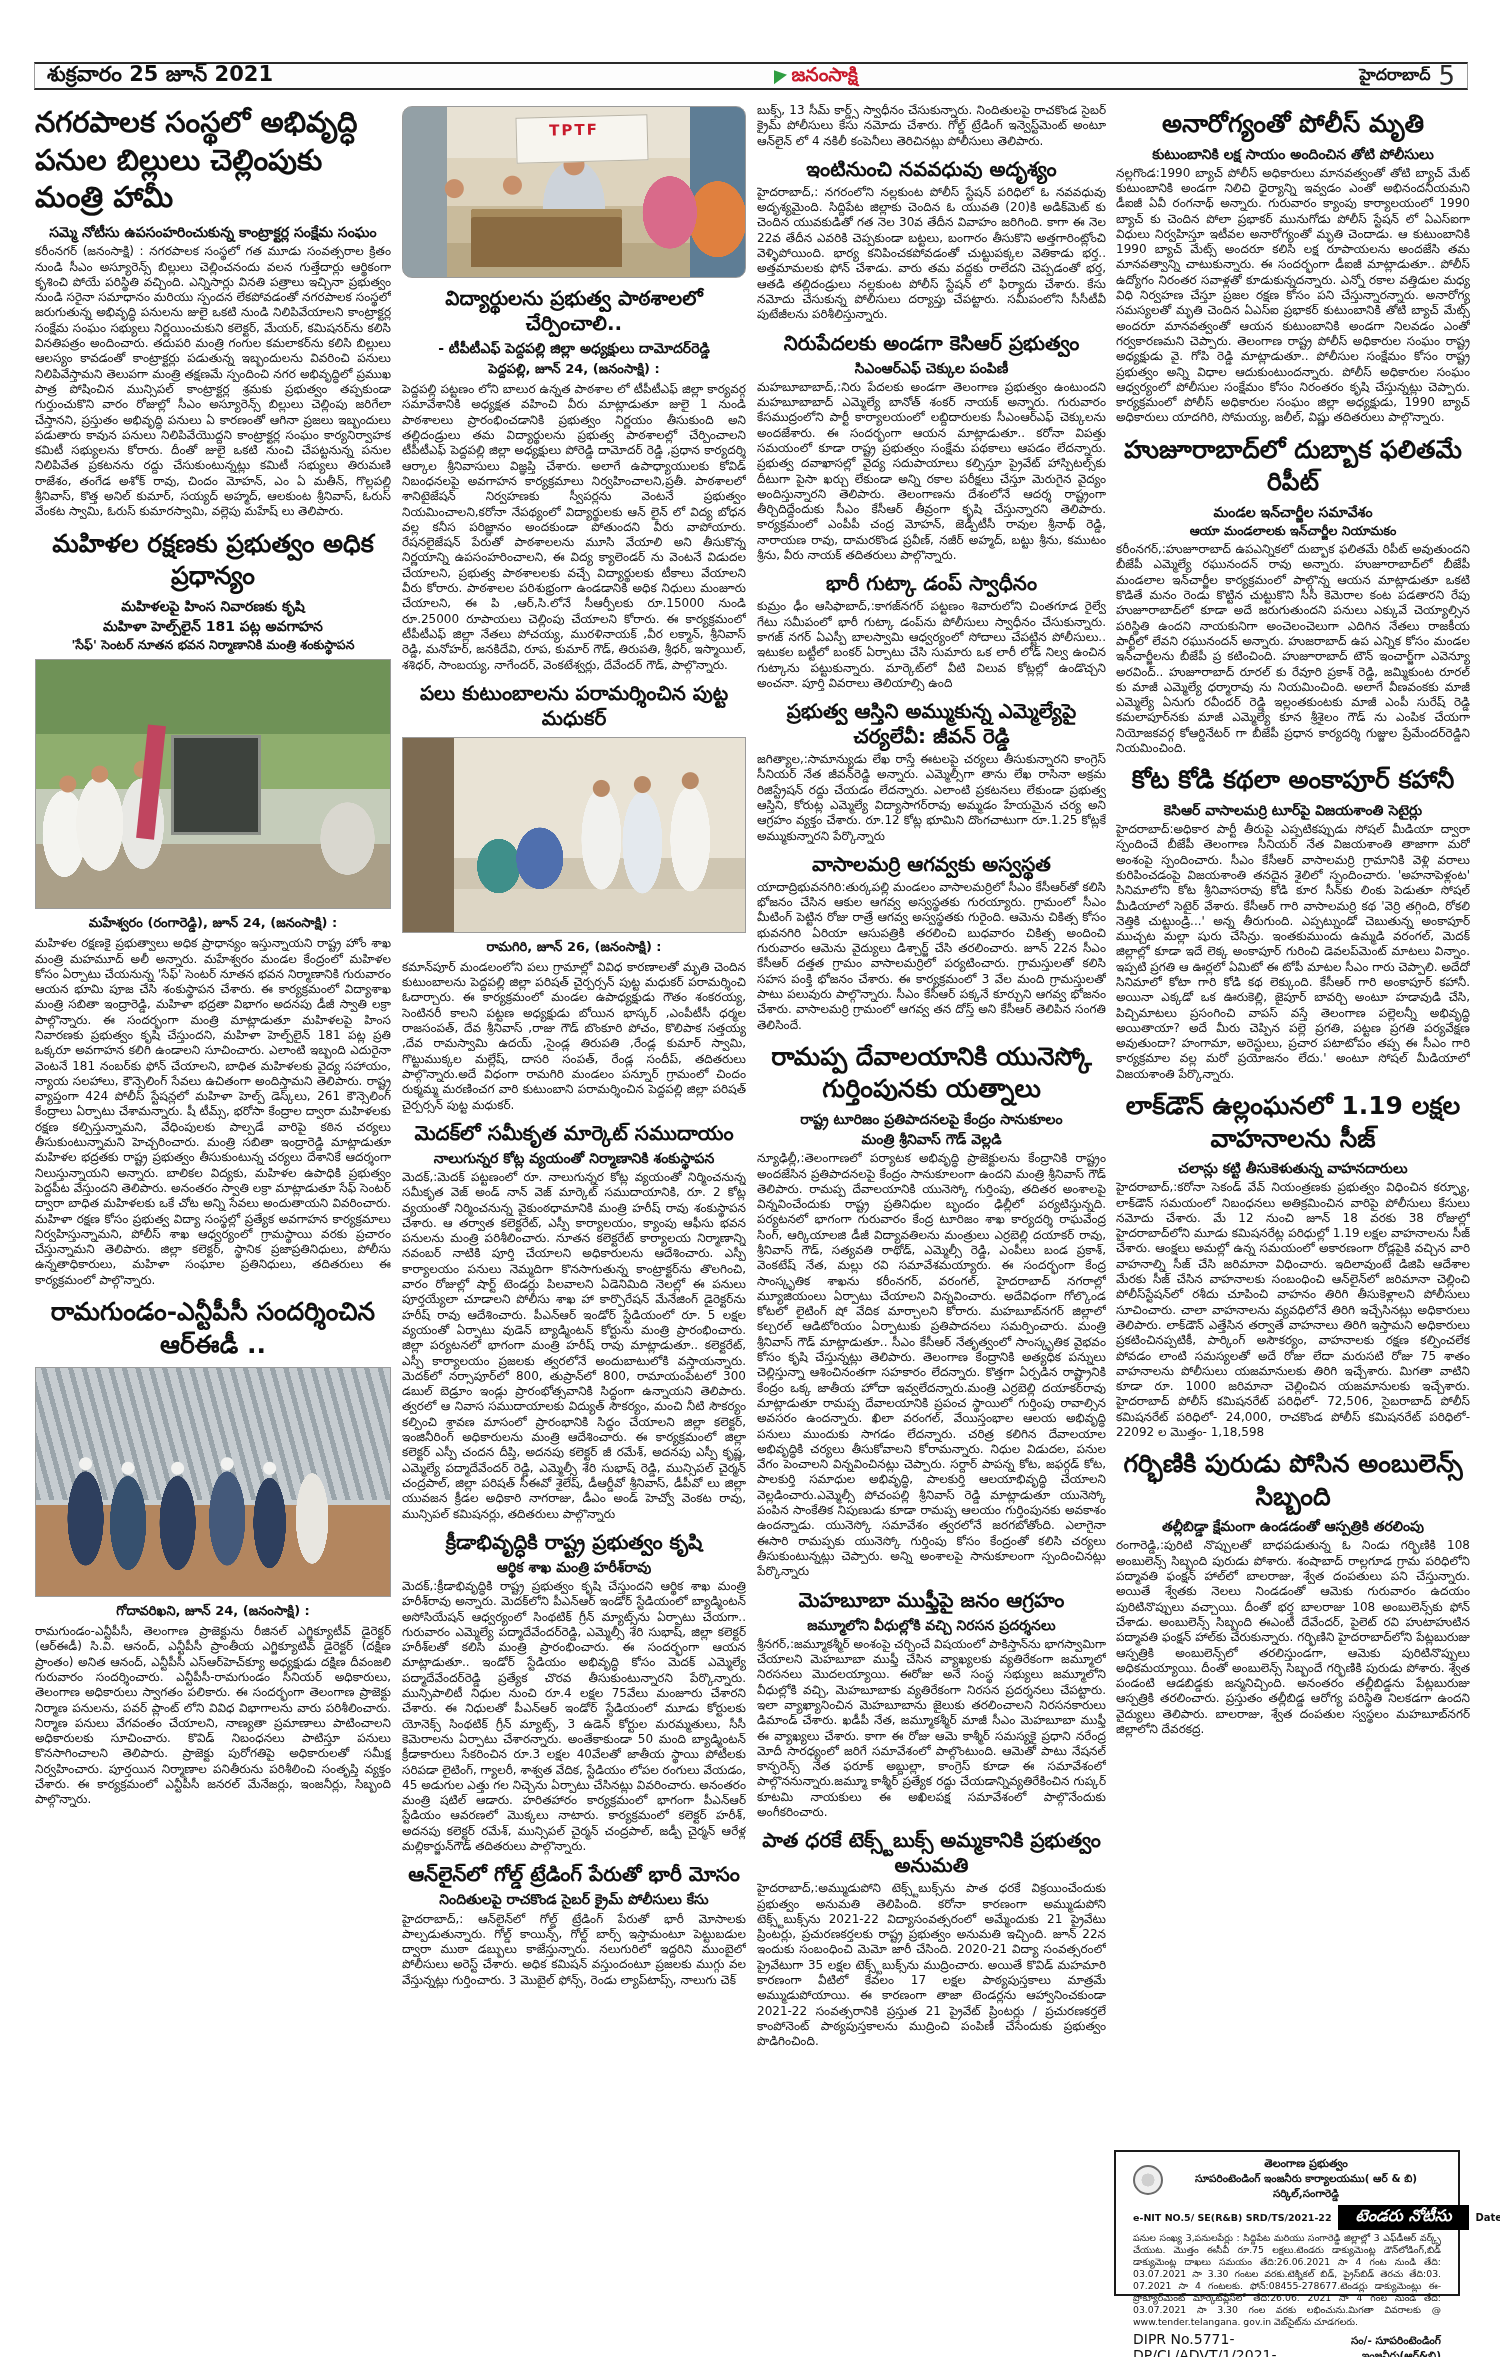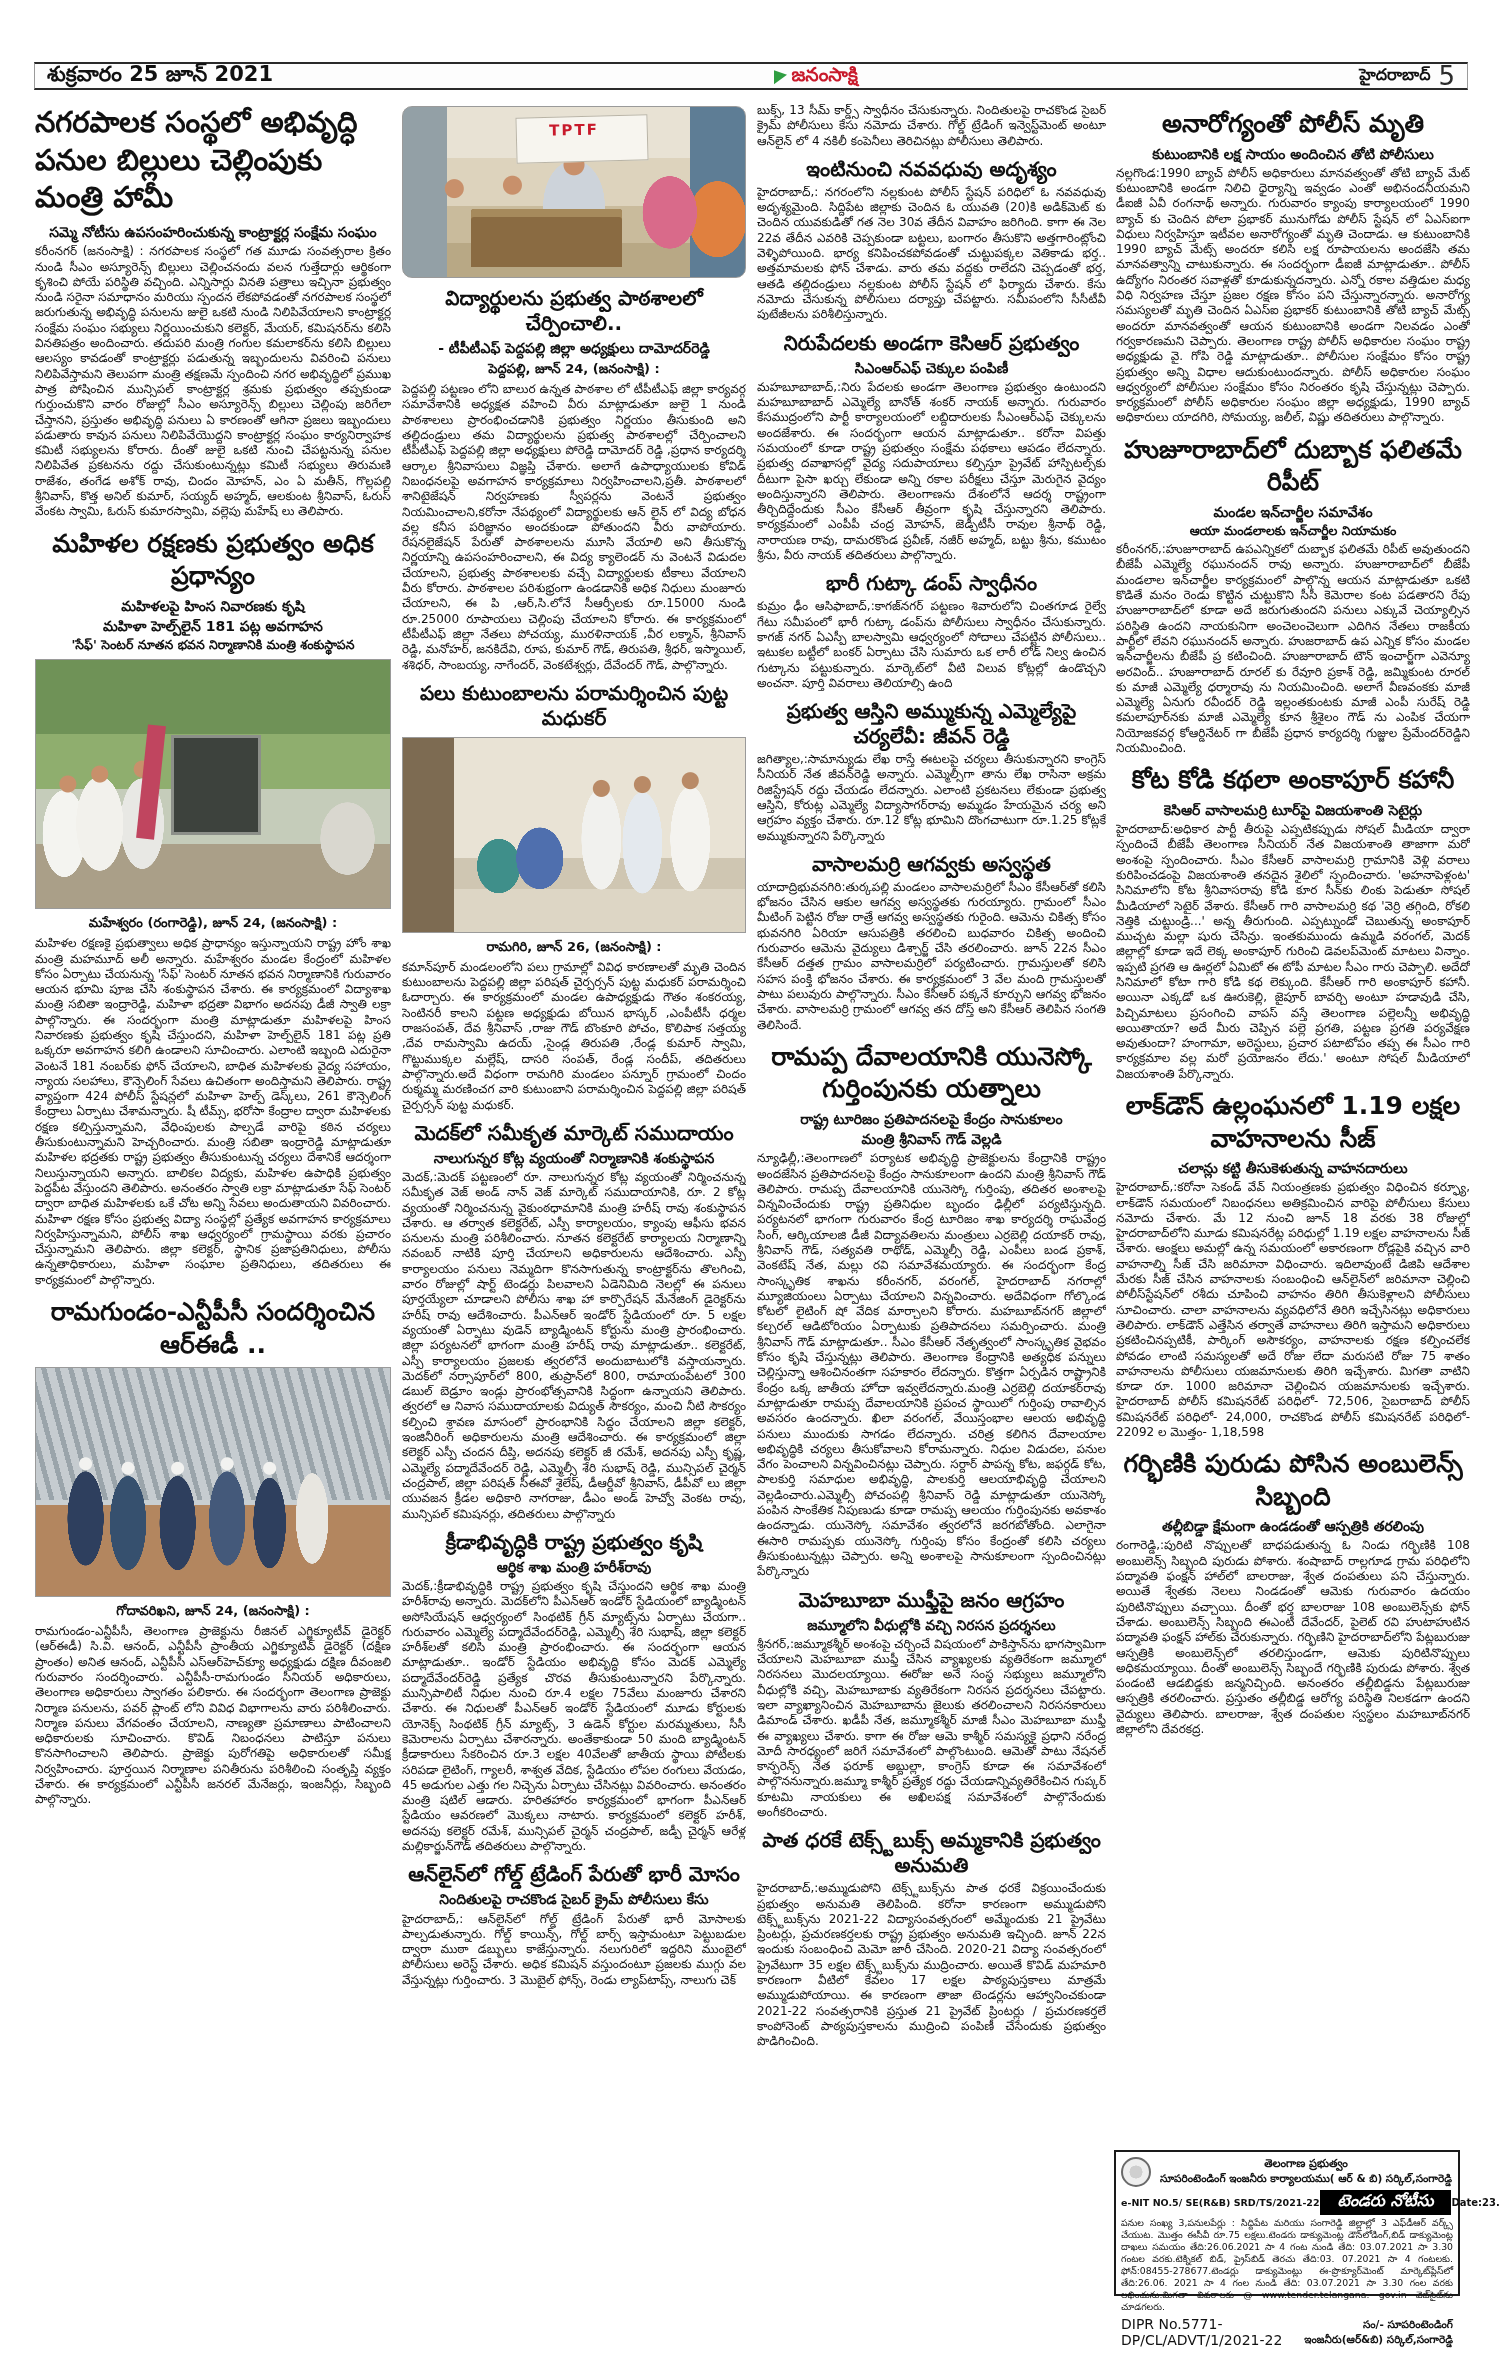--- a/index.html
+++ b/index.html
@@ -84,27 +84,27 @@
       radial-gradient(ellipse 18px 50px at 78% 66%,#e8e6e0 0 90%,transparent 91%),
       radial-gradient(circle 7px at 14% 42%,#f2f2f0 0 6px,transparent 7px),
       radial-gradient(circle 7px at 26% 44%,#f2f2f0 0 6px,transparent 7px),
       radial-gradient(circle 7px at 40% 44%,#f2f2f0 0 6px,transparent 7px),
       radial-gradient(circle 7px at 54% 42%,#f2f2f0 0 6px,transparent 7px),
       radial-gradient(circle 7px at 66% 44%,#f2f2f0 0 6px,transparent 7px),
       repeating-linear-gradient(75deg,#9aa4aa 0 5px,#c6ccd0 5px 13px),
       linear-gradient(#c9cfd2 0 60%,#b3865f 60%);background-repeat:no-repeat;background-size:auto,auto,auto,auto,auto,auto,auto,auto,auto,auto,auto,100% 58%,100% 100%;}
   
   .notice{position:absolute;left:1114px;top:2150px;width:346px;height:146px;border:2px solid #1a1a1a;background:#fff;
-          padding:5px 5px;box-sizing:border-box;font-size:10px;}
+          padding:5px 17px;box-sizing:border-box;font-size:10px;}
   .n-head{display:flex;align-items:center;gap:8px;}
   .n-emblem{width:26px;height:26px;border-radius:50%;border:2px solid #6a6a6a;background:radial-gradient(circle,#cfcfcf 0 35%,#efefef 36%);flex:0 0 auto;}
   .n-titles{flex:1;text-align:center;}
   .n-govt{font-weight:800;font-size:11px;}
   .n-office{font-weight:700;font-size:10.5px;}
-  .n-bar{display:flex;align-items:center;justify-content:space-between;margin:3px 0 2px;}
+  .n-bar{display:flex;align-items:center;justify-content:space-between;margin:3px 0 2px;gap:6px;}
   .n-nit{font-weight:700;font-size:9.5px;white-space:nowrap;}
   .n-tender{background:#000000;color:#fff;font-weight:800;font-size:16px;padding:1px 18px;white-space:nowrap;font-style:italic;}
   .n-date{font-weight:700;font-size:10px;white-space:nowrap;}
   .n-body{font-size:9.3px;line-height:12px;text-align:justify;}
   .n-foot{display:flex;align-items:flex-end;justify-content:space-between;margin-top:3px;}
   .n-dipr{font-size:14px;}
   .n-sign{font-weight:800;font-size:10.5px;text-align:right;}
 </style>
 </head>
 <body>

